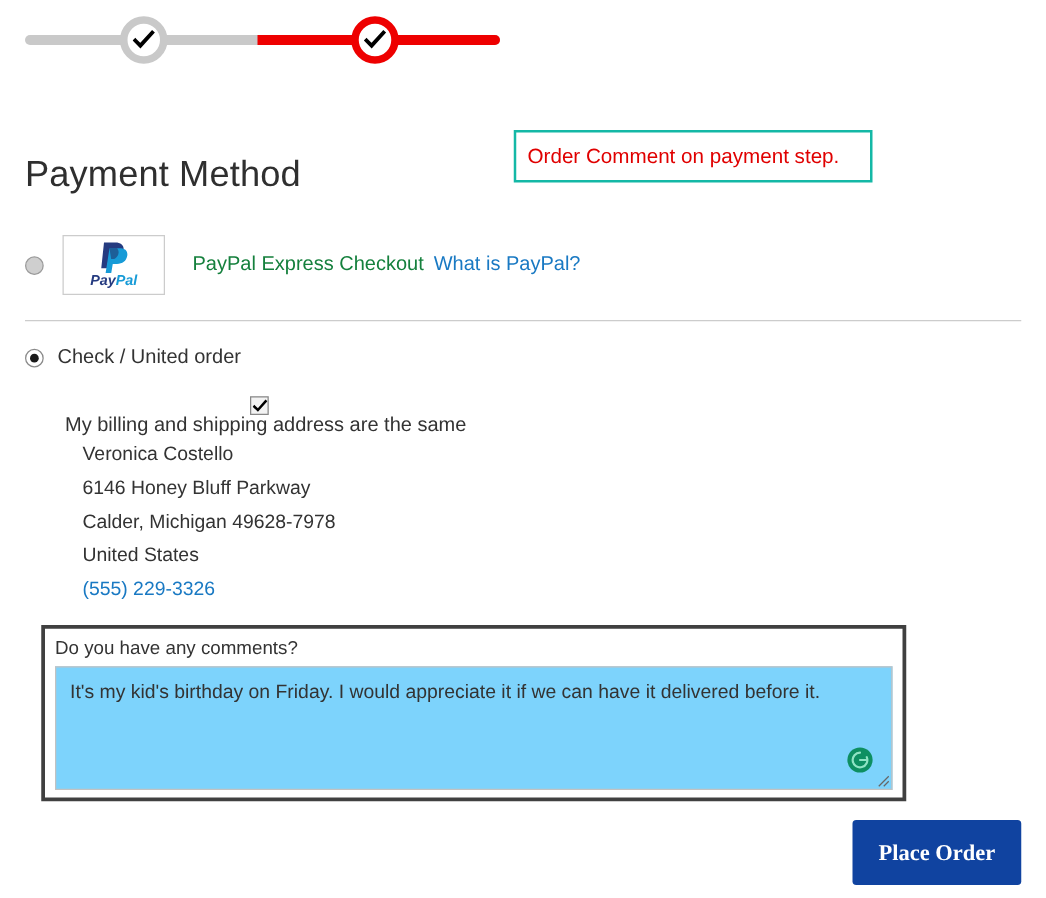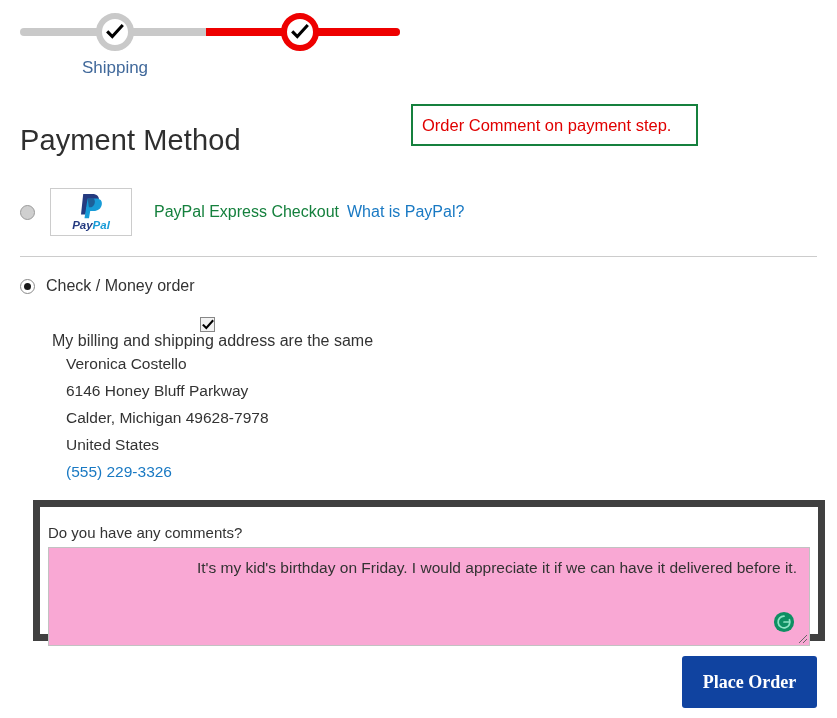--- a/index.html
+++ b/index.html
@@ -68,21 +68,21 @@
   .step-complete .step-label { color: #41699b; font-weight: 400; }
   .step-active .step-label { color: #1a1a1a; font-weight: 700; }
 
   
   .annotation {
     position: absolute;
     left: 411px;
     top: 104px;
     width: 287px;
     height: 42px;
-    border: 2px solid #15803d;
+    border: 2px solid #14b8a6;
     background: #ffffff;
     color: #e00000;
     font-size: 16.5px;
     display: flex;
     align-items: center;
     padding-left: 9px;
     z-index: 10;
   }
 
   
@@ -214,39 +214,38 @@
     color: #333333;
     line-height: 27px;
   }
   .address-phone { color: #1979c3; }
 
   
   .comment-highlight {
     position: absolute;
     left: 33px;
     top: 500px;
-    width: 792px;
+    width: 692px;
     height: 141px;
-    border: 7px solid #404040;
-    background: #ffffff;
-    padding: 17px 8px 8px 8px;
+    border: 3px solid #404040;
+    background: #ffffff;
+    padding: 7px 8px 8px 8px;
   }
   .comment-label {
     font-size: 15px;
     color: #333333;
     margin-bottom: 6px;
     display: block;
   }
   .comment-box {
     position: relative;
     width: 100%;
     height: 99px;
     border: 1px solid #c2c2c2;
-    background: #f9a8d4;
-    text-align: right;
+    background: #7dd3fc;
   }
   .comment-text {
     position: absolute;
     left: 11px;
     top: 10px;
     right: 12px;
     font-size: 15.5px;
     line-height: 20px;
     color: #333333;
     white-space: pre-wrap;
@@ -289,21 +288,20 @@
 <div class="progress-wrap">
   <div class="progress-track"></div>
   <div class="progress-fill"></div>
 
   <div class="step step-complete" style="left:15px;">
     <div class="step-circle">
       <svg class="step-check" viewBox="0 0 20 20">
         <path d="M2.5 10.5 L7 15 L17.5 3.5" stroke="#000000" stroke-width="3.4" fill="none" stroke-linecap="square"></path>
       </svg>
     </div>
-    <div class="step-label">Shipping</div>
   </div>
 
   <div class="step step-active" style="left:200px;">
     <div class="step-circle">
       <svg class="step-check" viewBox="0 0 20 20">
         <path d="M2.5 10.5 L7 15 L17.5 3.5" stroke="#000000" stroke-width="3.4" fill="none" stroke-linecap="square"></path>
       </svg>
     </div>
   </div>
 </div>
@@ -325,21 +323,21 @@
     <span class="paypal-text"><span class="pp-a">Pay</span><span class="pp-b">Pal</span></span>
   </span>
   <span class="paypal-label">PayPal Express Checkout</span>
   <a href="#" class="paypal-link">What is PayPal?</a>
 </div>
 
 <div class="divider"></div>
 
 <div class="check-row">
   <span class="radio radio-on"></span>
-  <span class="check-label">Check / Money order</span>
+  <span class="check-label">Check / United order</span>
 </div>
 
 <div class="billing-row">
   <span class="checkbox">
     <svg width="12" height="12" viewBox="0 0 12 12">
       <path d="M1.5 6.3 L4.3 9 L10.5 2" stroke="#000000" stroke-width="2" fill="none" stroke-linecap="square"></path>
     </svg>
   </span>
   <span class="billing-label">My billing and shipping address are the same</span>
 </div>

